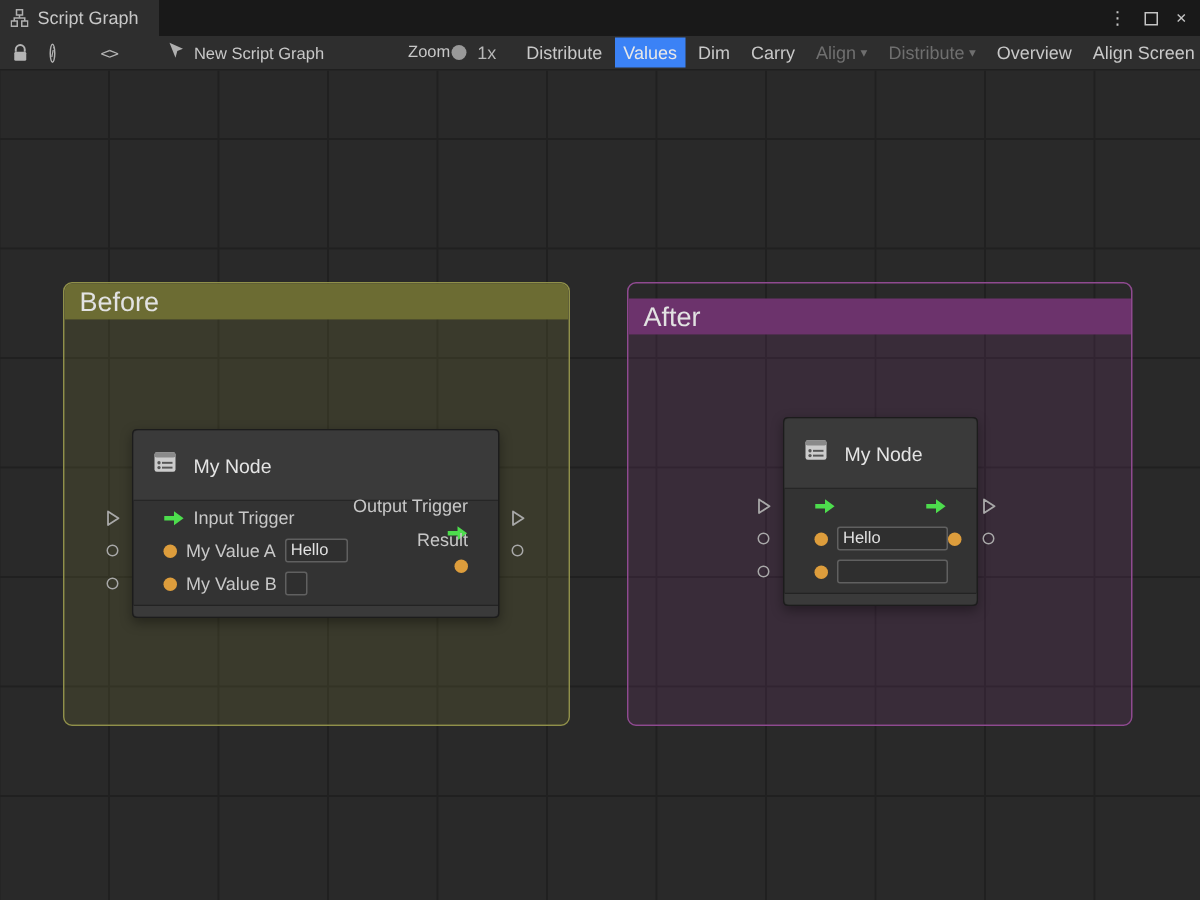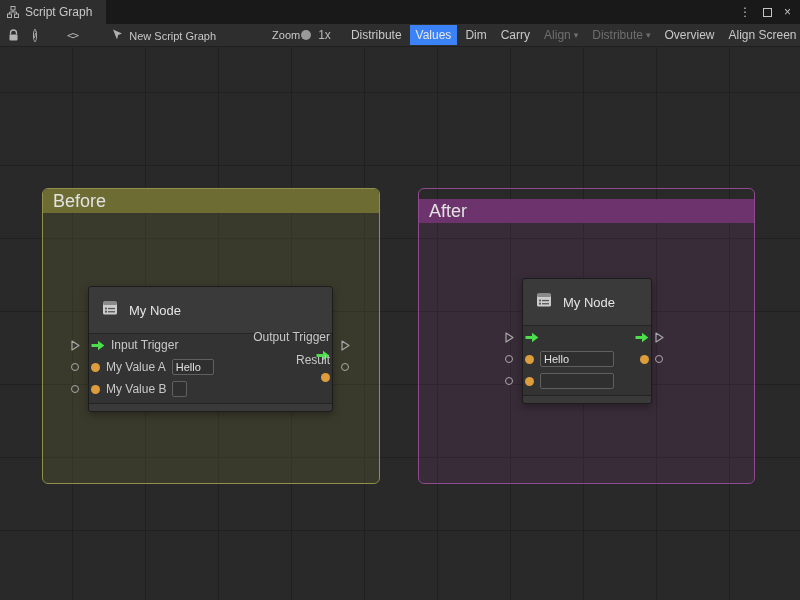--- a/index.html
+++ b/index.html
@@ -66,21 +66,21 @@
 
   
   .node { position:absolute; background:#333333; border:1px solid #1c1c1c; border-radius:3px;
           box-shadow:0 3px 8px rgba(0,0,0,0.35); }
   .node-before { left:88px; top:239px; width:245px; }
   .node-after { left:522px; top:231px; width:130px; }
   .node-header { height:47px; background:#3a3a3a; border-bottom:1px solid #262626;
                  display:flex; align-items:center; gap:9px; padding:0 11px;
                  border-radius:3px 3px 0 0; }
   .node-title { font-size:13px; color:#e4e4e4; }
-  .node-row { height:22px; display:flex; align-items:center; padding:0 2px;
+  .node-row { height:22px; display:flex; align-items:center; padding:0 20px;
               font-size:12px; color:#c8c8c8; }
   .pg-left { display:flex; align-items:center; gap:6px; }
   .pg-right { display:flex; align-items:flex-end; gap:6px; margin-left:auto;flex-direction:column; }
   .flow-arrow { display:inline-flex; }
   .value-dot { width:9px; height:9px; border-radius:50%; background:#dd9d3c; flex:0 0 auto; }
   .field { height:16px; background:#2f2f2f; border:1px solid #606060; border-radius:2px;
            color:#e0e0e0; font-size:11px; padding:0 3px; font-family:inherit; }
   .field.w-a { width:42px; }
   .field.w-b { width:15px; }
   .field.w-wide { width:74px; }

